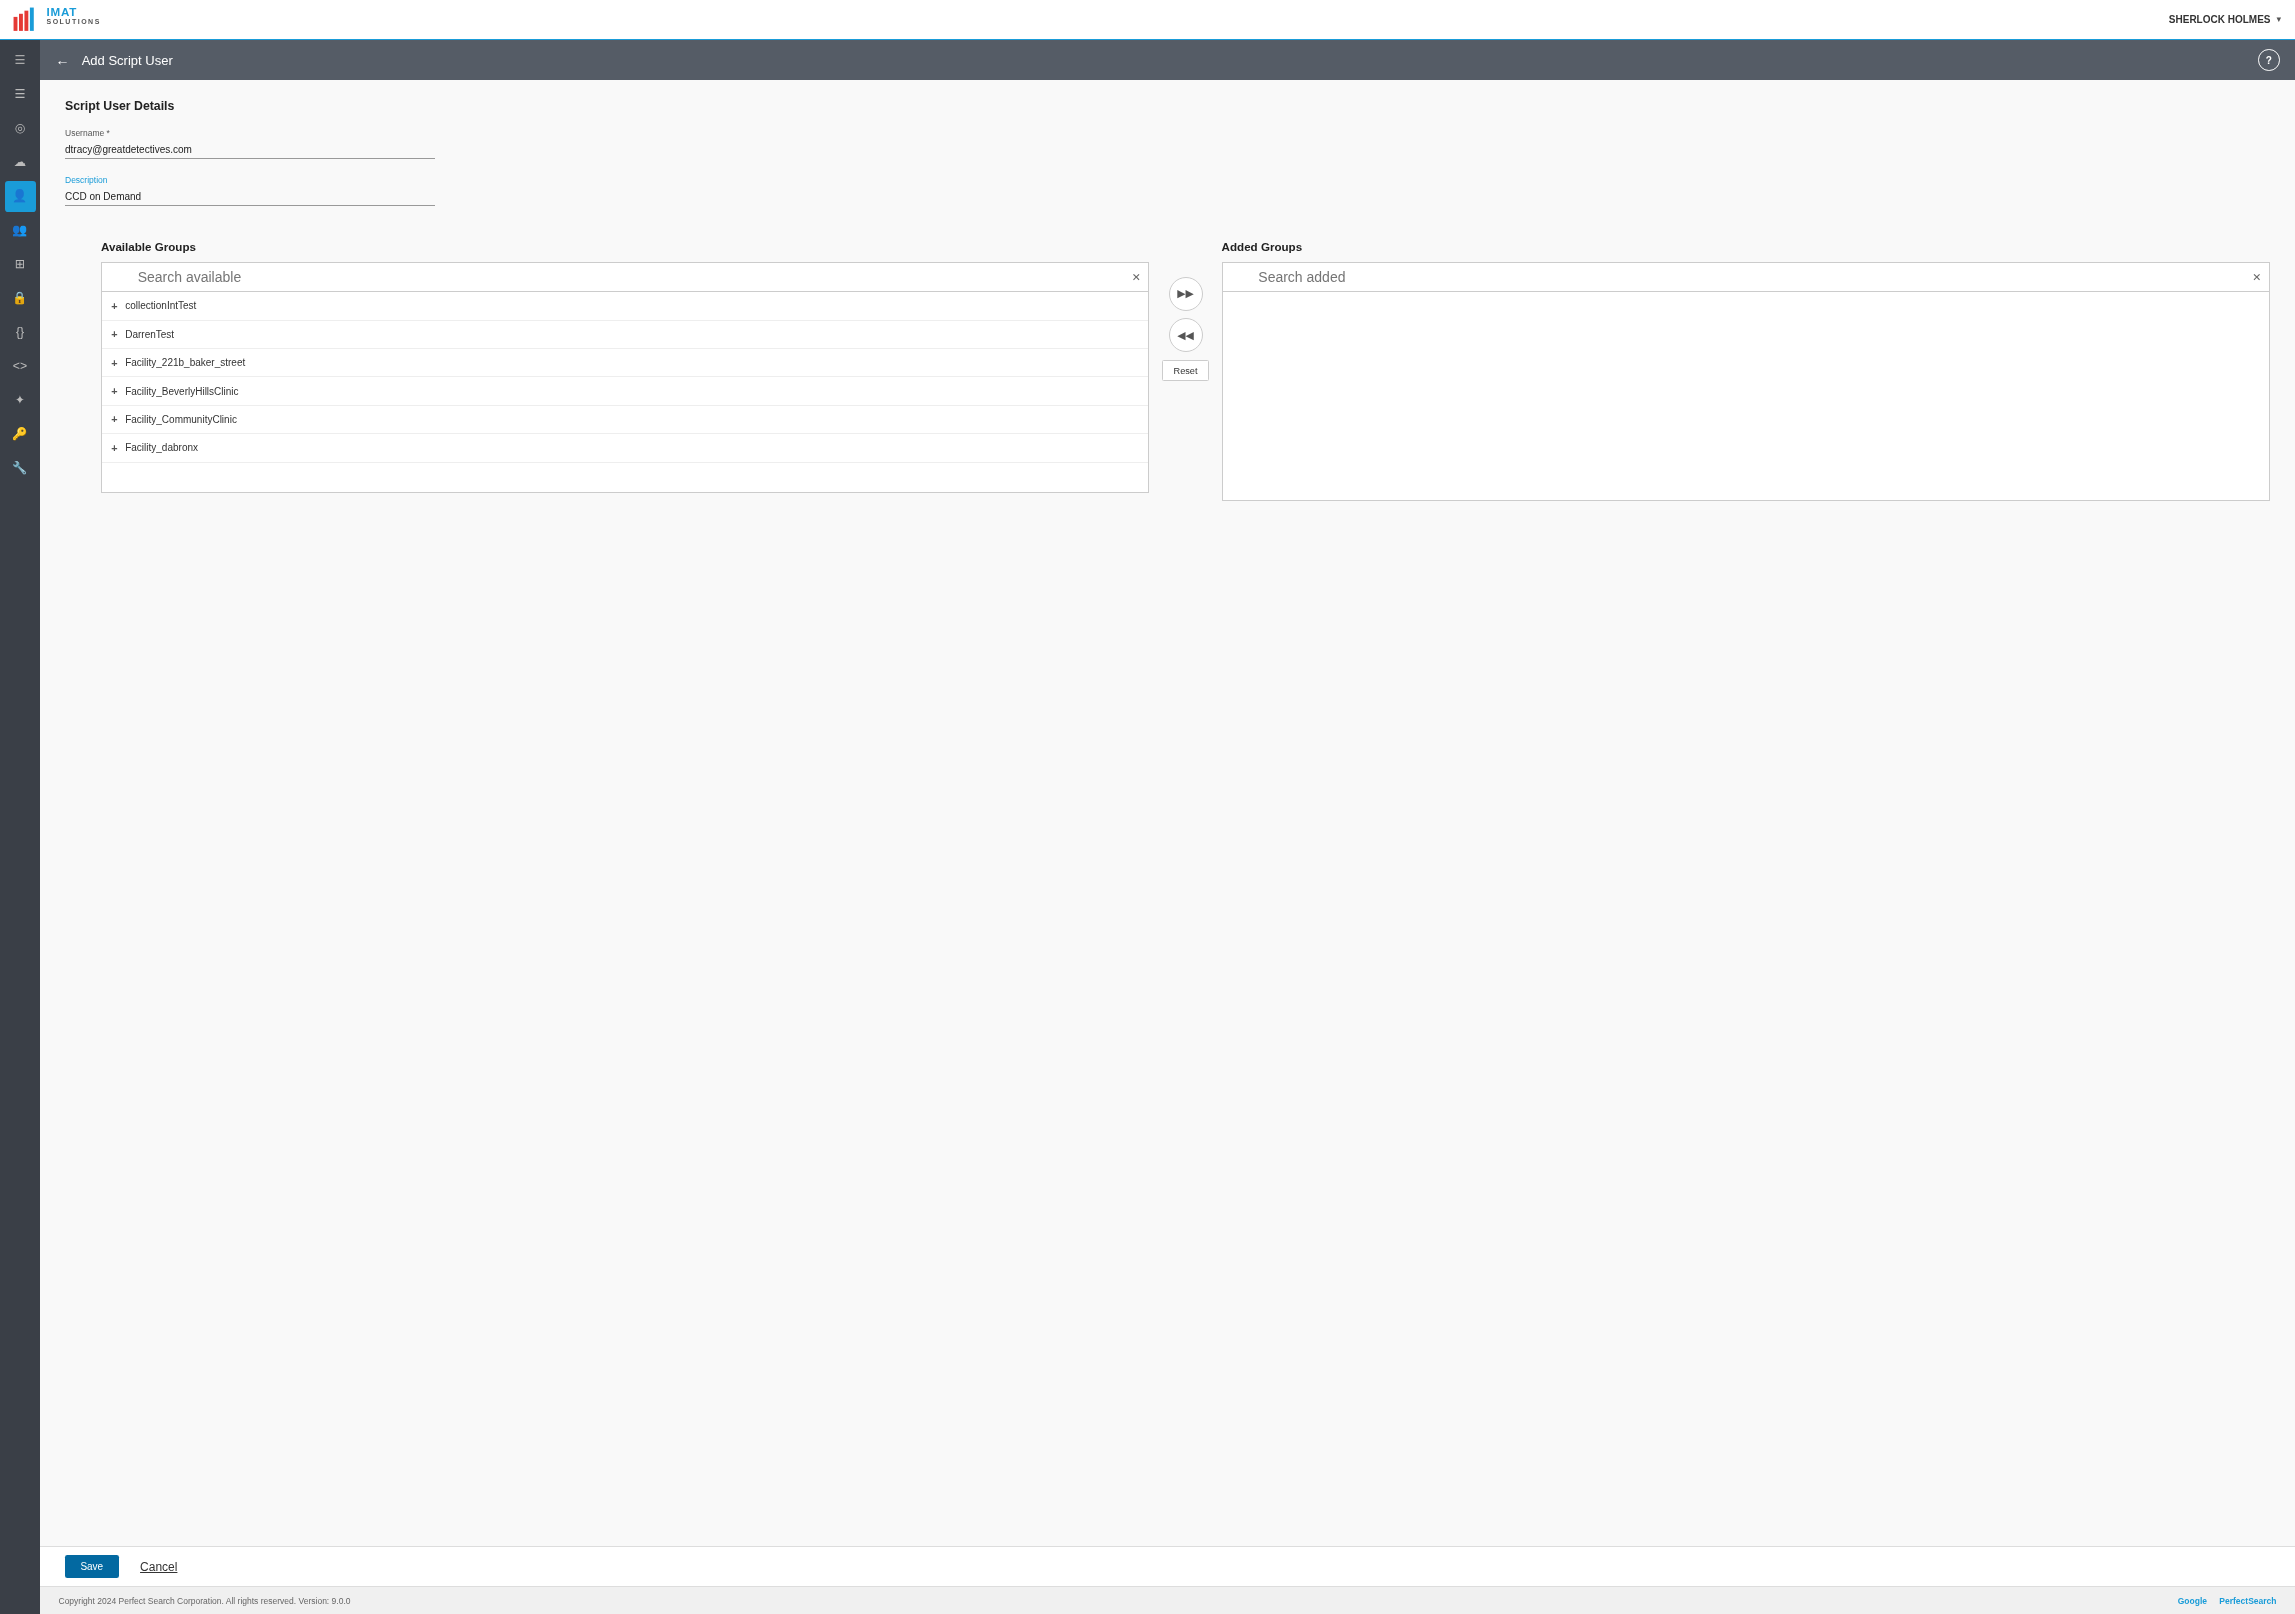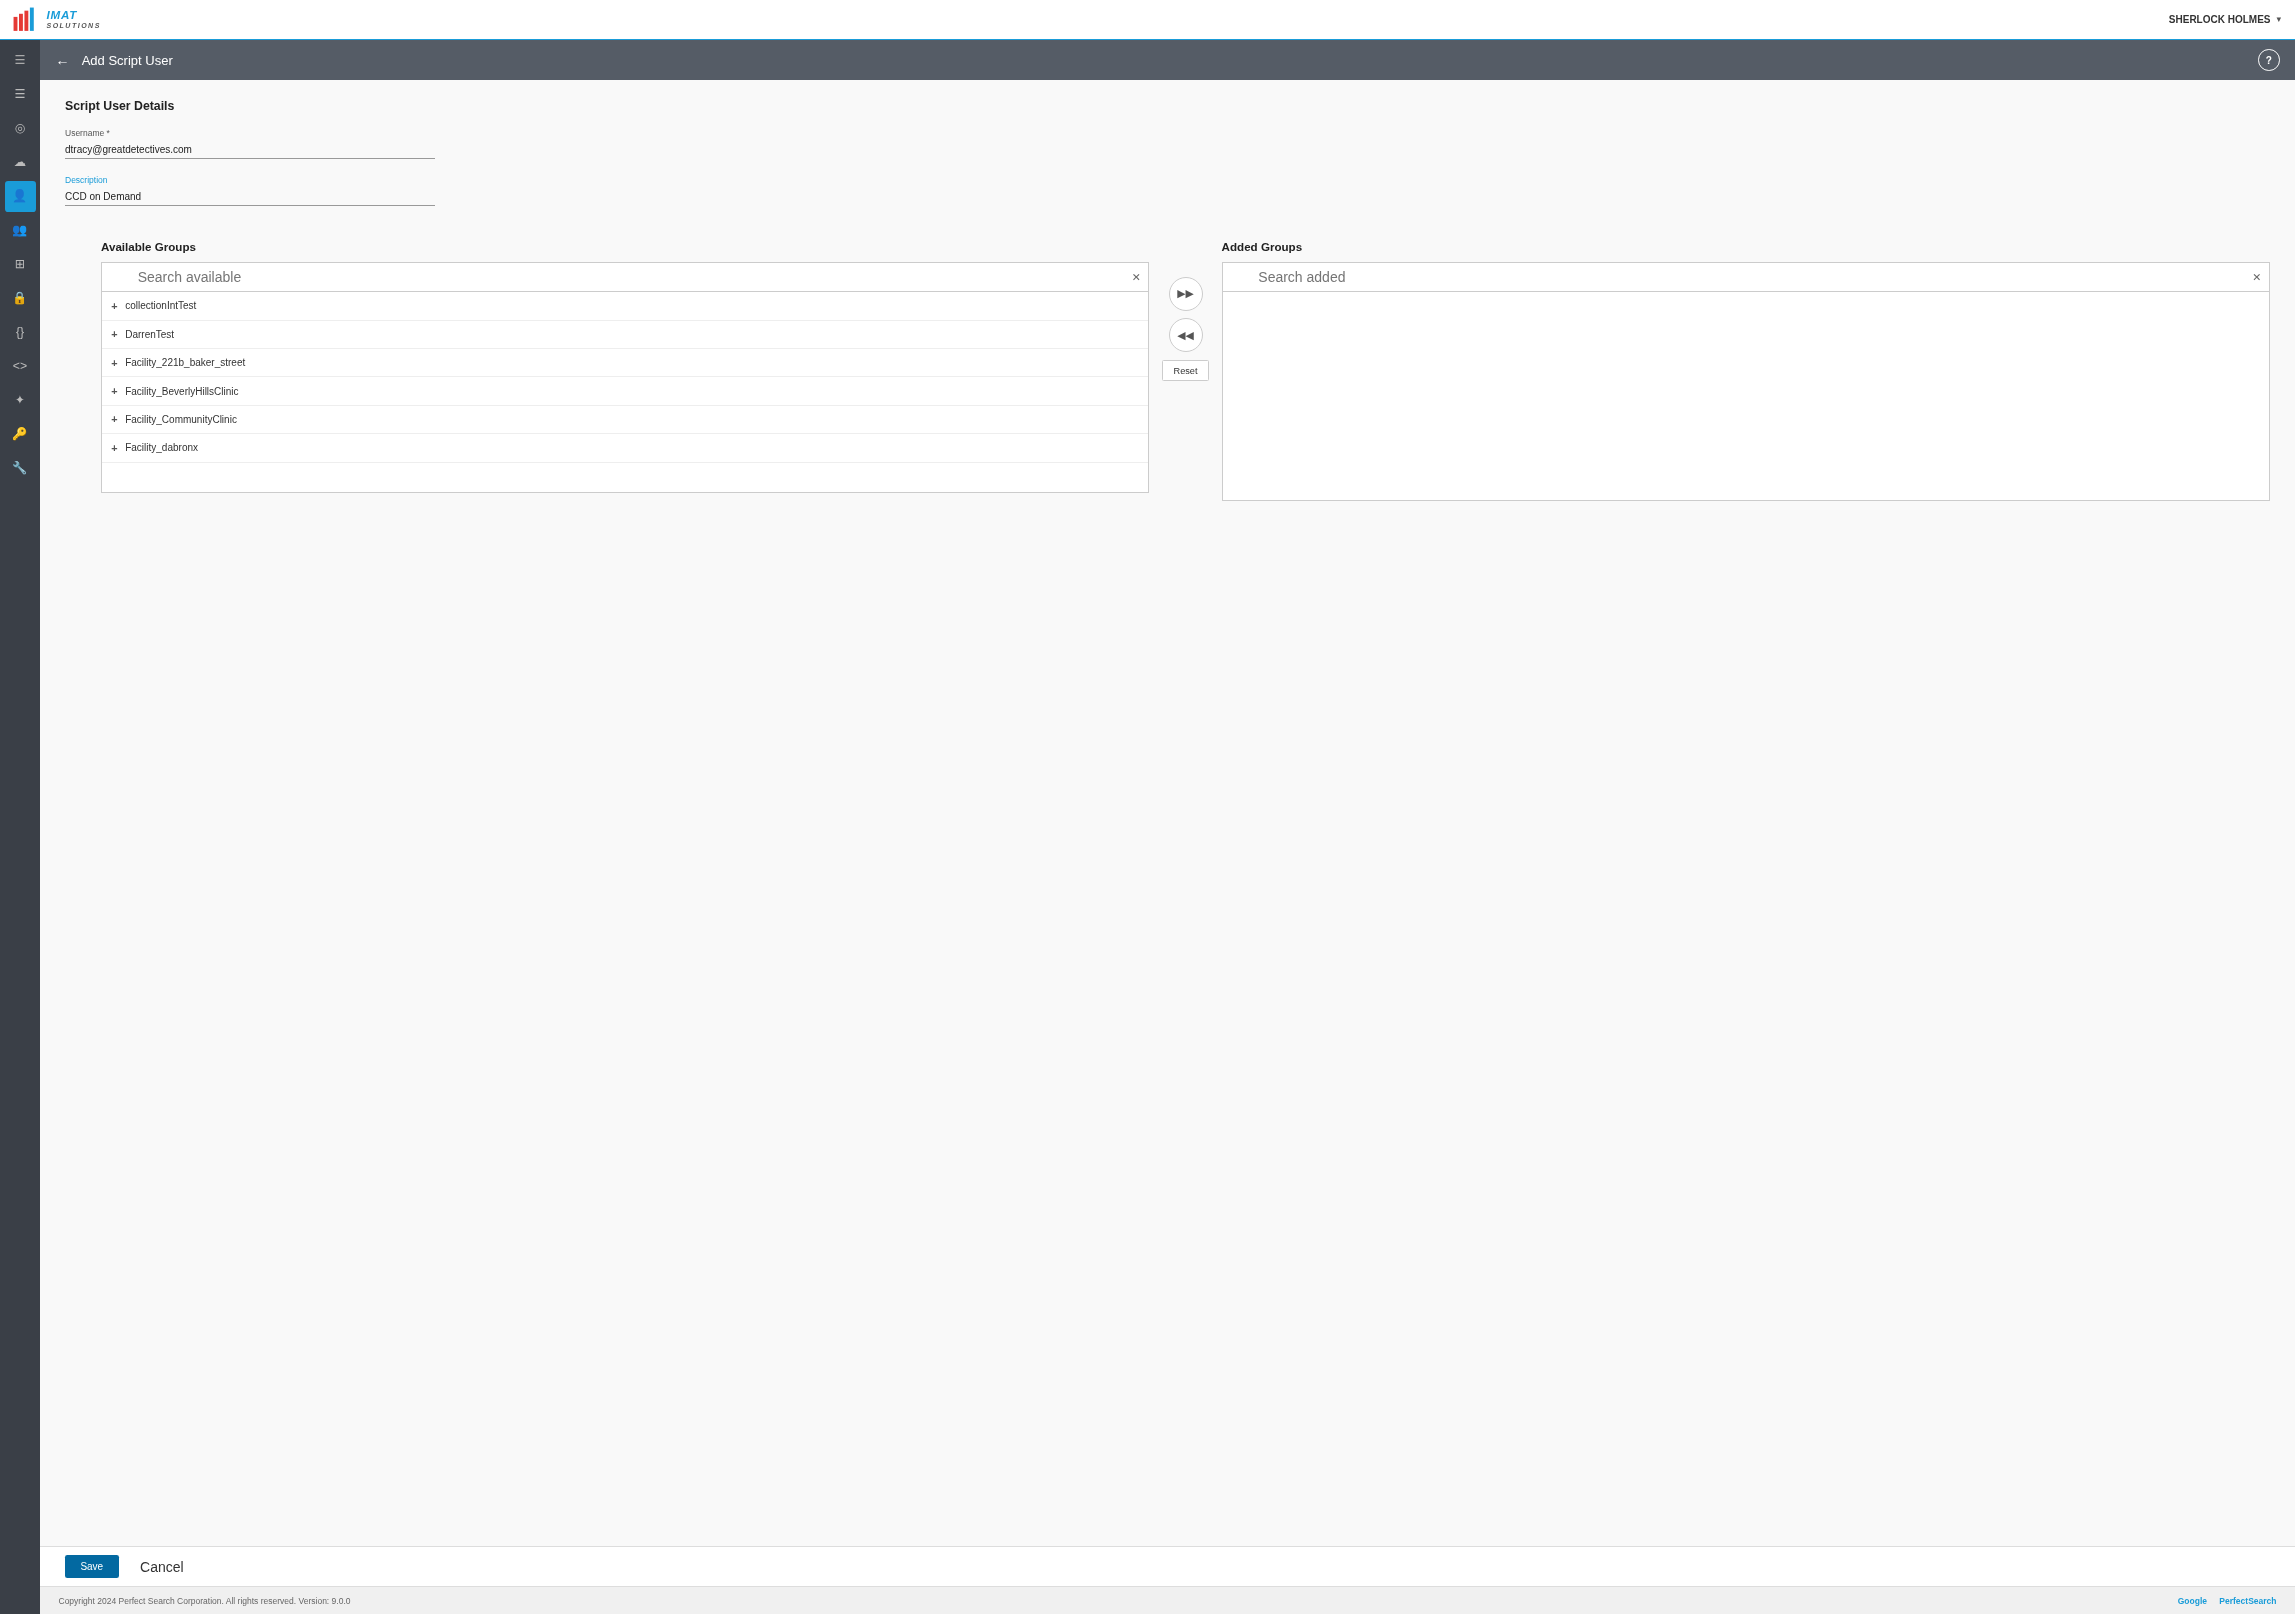--- a/index.html
+++ b/index.html
@@ -10,21 +10,21 @@
       height: 40px;
       background: #fff;
       border-bottom: 1.5px solid #1a9cd8;
       display: flex;
       align-items: center;
       justify-content: space-between;
       padding: 0 12.3px;
       flex-shrink: 0;
       z-index: 100;
     }
-    .logo-area { display: flex; align-items: center; gap: 6.2px; font-style: italic; }
+    .logo-area { display: flex; gap: 6.2px; }
     .logo-icon { width: 28px; height: 28px; }
     .user-menu { display: flex; align-items: center; gap: 4.6px; font-size: 10px; color: #333; font-weight: bold; cursor: pointer; }
     .chevron-down { font-size: 7.7px; color: #555; }
 
     
     .main-layout { display: flex; flex: 1; overflow: hidden; }
 
     
     .sidebar {
       width: 40px;
@@ -129,21 +129,21 @@
     .bottom-bar {
       height: 40px; background: #fff; border-top: 0.8px solid #ddd;
       display: flex; align-items: center; padding: 0 25px; gap: 9.2px; flex-shrink: 0;
     }
     .save-btn {
       padding: 6.2px 15.4px; background: #0369a1; color: #fff; border: none;
       border-radius: 2.3px; cursor: pointer; font-size: 10px;
     }
     .cancel-btn {
       padding: 6.2px 12.3px; background: transparent; color: #333; border: none;
-      cursor: pointer; font-size: 14px;
+      cursor: pointer; font-size: 12px; text-decoration: underline;
     }
 
     
     .footer {
       height: 28px; background: #f0f0f0; border-top: 0.8px solid #ddd;
       display: flex; align-items: center; justify-content: space-between;
       padding: 0 18.5px; font-size: 8.5px; color: #666; flex-shrink: 0;
     }
     .footer-links { display: flex; gap: 12.3px; }
     .footer-link { color: #1a9cd8; cursor: pointer; text-decoration: none; font-weight: bold; }

